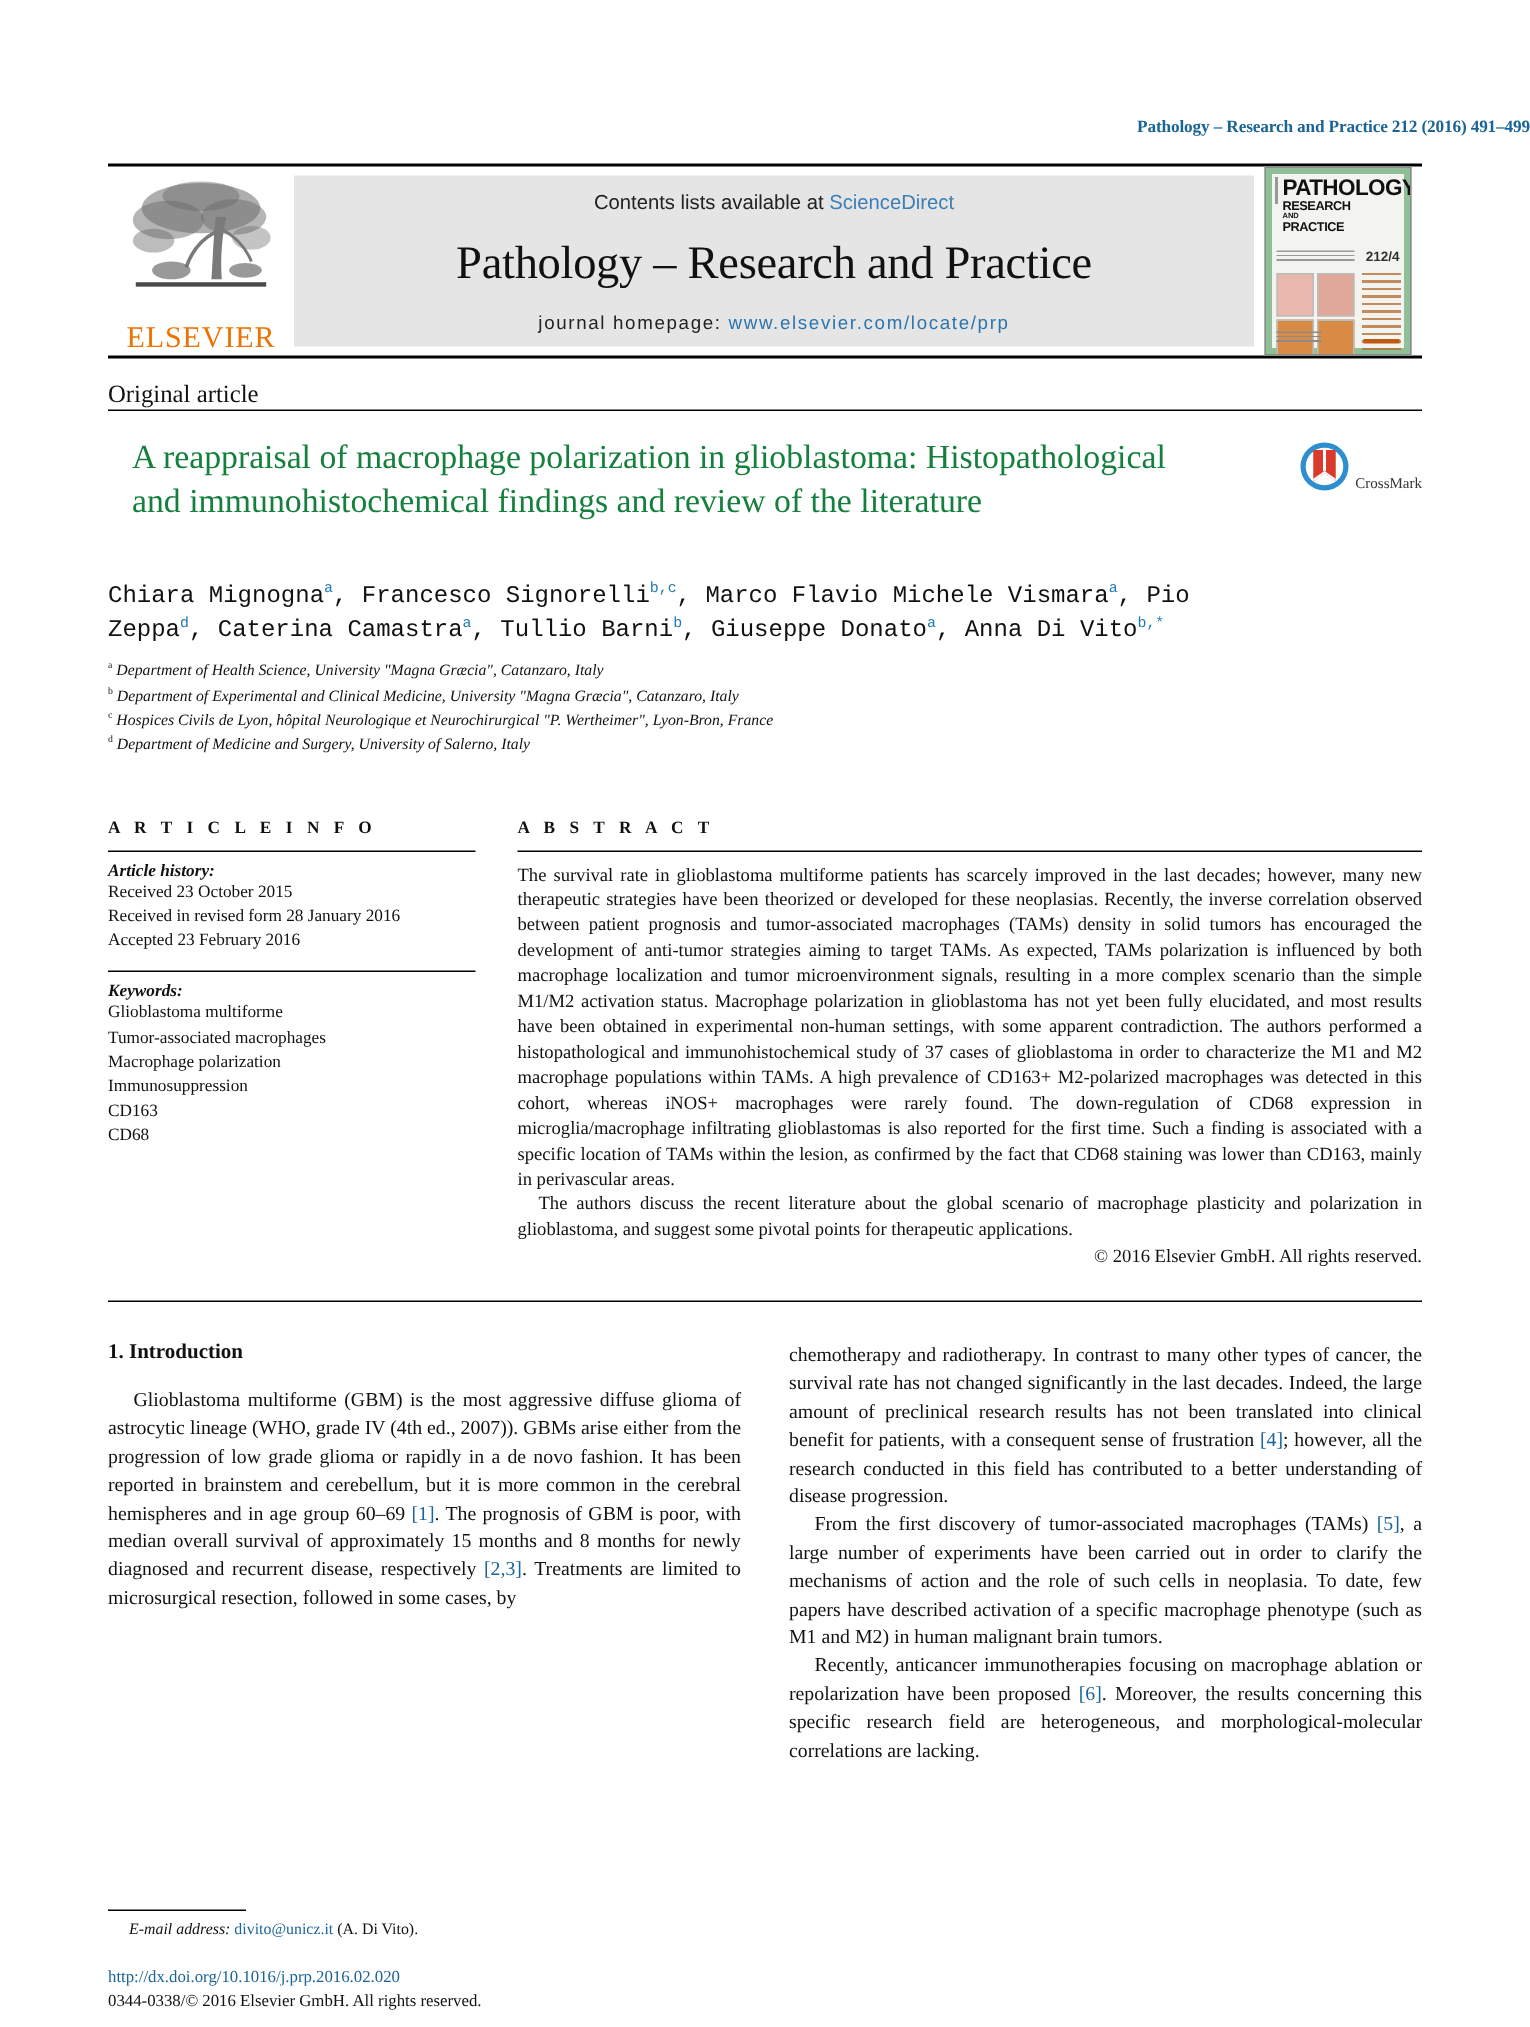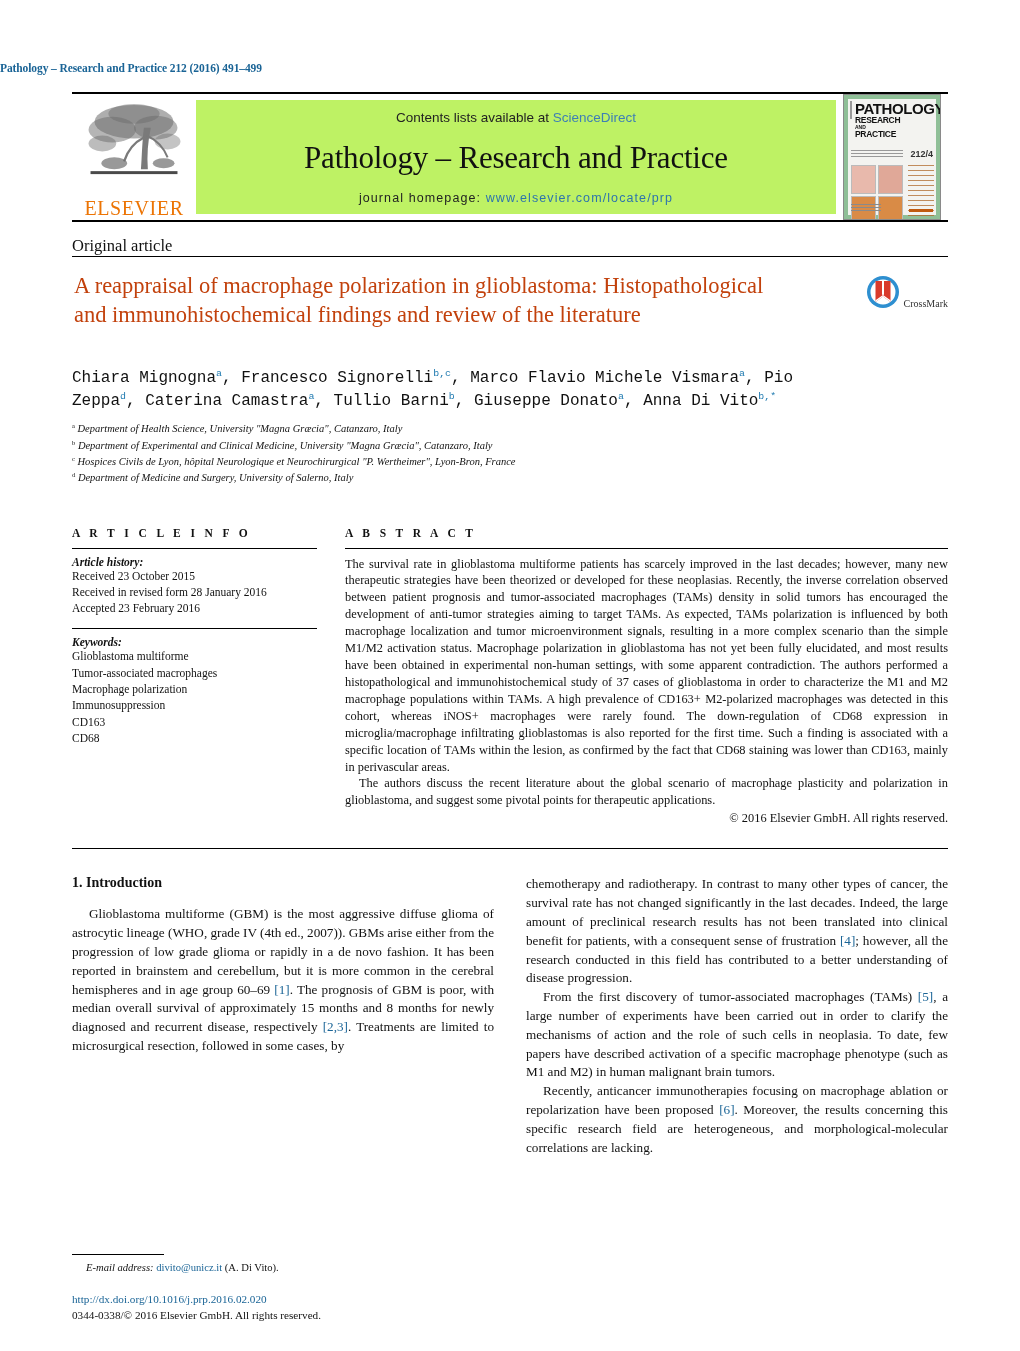--- a/index.html
+++ b/index.html
@@ -17,26 +17,26 @@
   }
   .page {
     position: relative;
     width: 1020px;
     height: 1351px;
     box-sizing: border-box;
   }
 
   
   .running-head {
-    text-align: left;
+    text-align: right;
     font-family: "Liberation Serif", serif;
     font-size: 11.5px;
     font-weight: bold;
     color: #1a6496;
-    padding-top: 62px;
+    padding-top: 79px;
     letter-spacing: -0.1px;
   }
 
   
   .masthead {
     margin: 18px 72px 0 72px;
     border-top: 2.2px solid #000;
     border-bottom: 2.2px solid #000;
     height: 126px;
     display: flex;
@@ -58,21 +58,21 @@
   .elsevier-word {
     font-family: "Liberation Serif", serif;
     font-size: 20px;
     letter-spacing: 0.6px;
     color: #ec7404;
     font-weight: normal;
     margin-top: 1px;
   }
   .journal-panel {
     flex: 1 1 auto;
-    background: #bef264;
+    background: #e5e5e5;
     margin: 6px 0 6px 0;
     display: flex;
     flex-direction: column;
     align-items: center;
     justify-content: space-between;
     padding: 10px 0 9px 0;
     box-sizing: border-box;
   }
   .contents-line {
     font-size: 13.5px;
@@ -169,24 +169,24 @@
   }
   .title-area {
     margin: 14px 72px 0 72px;
     position: relative;
     min-height: 80px;
   }
   .paper-title {
     font-family: "Liberation Serif", serif;
     font-size: 22.5px;
     line-height: 1.30;
-    color: #c2410c;
+    color: #15803d;
     max-width: 690px;
     font-weight: normal;
-    margin: 2px;
+    margin: 16px;
   }
   .crossmark {
     position: absolute;
     right: 0;
     top: 4px;
     display: flex;
     align-items: flex-end;
     gap: 4px;
   }
   .crossmark-text {

